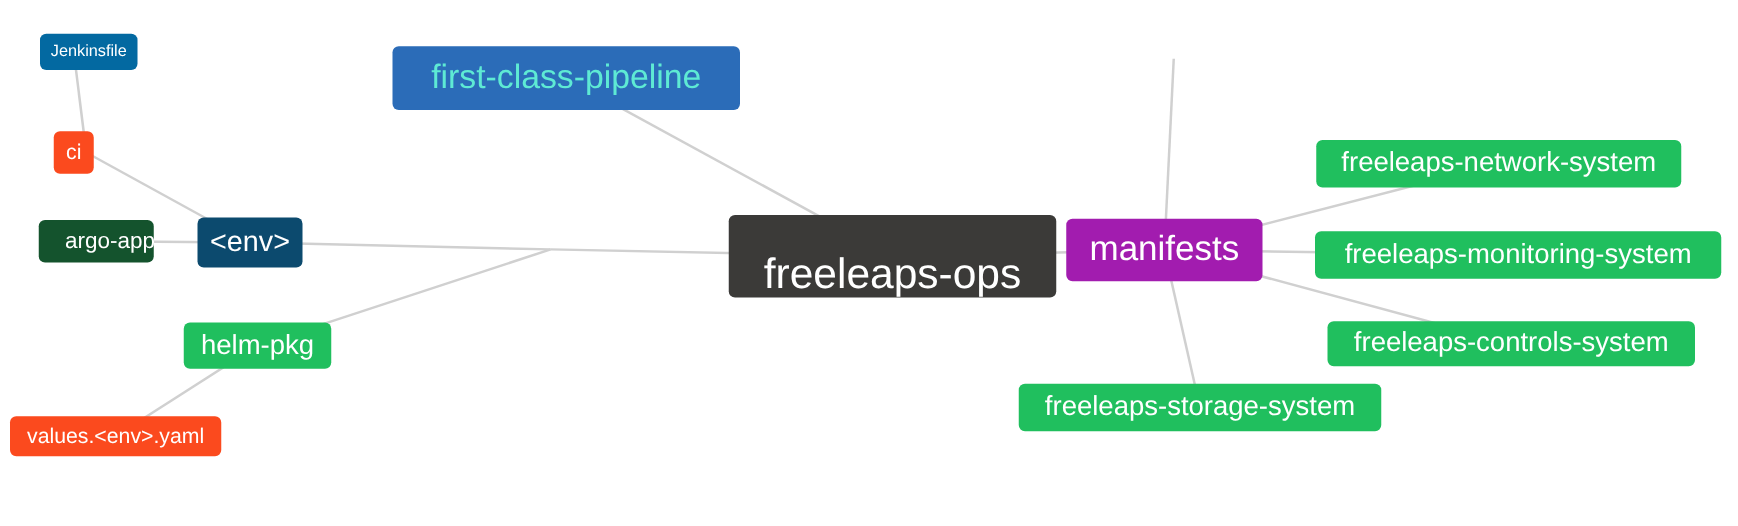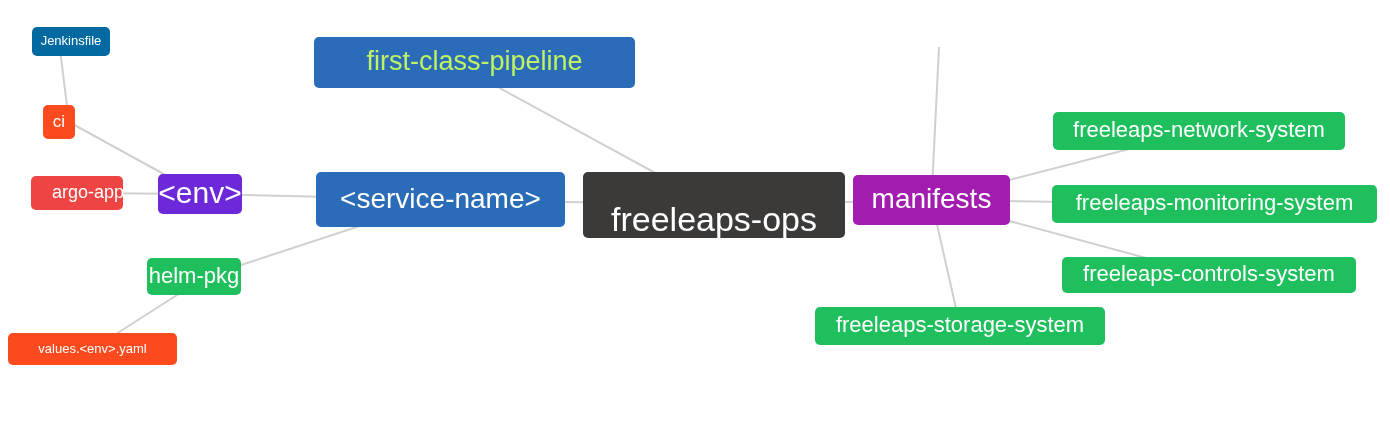--- a/index.html
+++ b/index.html
@@ -56,36 +56,33 @@
       <line x1="931.5" y1="200" x2="1214.5" y2="204" stroke="#D0D0D0" stroke-width="2"></line>
       <line x1="931.5" y1="200" x2="1209" y2="275" stroke="#D0D0D0" stroke-width="2"></line>
       <line x1="931.5" y1="200" x2="960" y2="326" stroke="#D0D0D0" stroke-width="2"></line>
     </svg>
 <div class="node" style="left: 20px; top: 27px; width: 78px; height: 29px; background: #0369a1; color: rgb(255, 255, 255); font-size: 13px; margin-left: 12px;">
       <span>Jenkinsfile</span>
     </div>
     <div class="node" style="left: 43px; top: 105px; width: 32px; height: 34px; background: rgb(251, 74, 30); color: rgb(255, 255, 255); font-size: 17px;">
       <span>ci</span>
     </div>
-    <div class="node" style="left: 31px; top: 176px; width: 92px; height: 34px; background: #ef4444; color: rgb(255, 255, 255); font-size: 18px; padding-left: 22px;">
+    <div class="node" style="left: 31px; top: 176px; width: 92px; height: 34px; background: #14532d; color: rgb(255, 255, 255); font-size: 18px; padding-left: 22px;">
       <span>argo-app</span>
     </div>
-    <div class="node" style="left: 158px; top: 174px; width: 84px; height: 40px; background: #6d28d9; color: rgb(255, 255, 255); font-size: 30px;">
+    <div class="node" style="left: 158px; top: 174px; width: 84px; height: 40px; background: #0c4a6e; color: rgb(255, 255, 255); font-size: 23px;">
       <span>&lt;env&gt;</span>
     </div>
-    <div class="node" style="left: 314px; top: 37px; width: 321px; height: 51px; background: rgb(43, 108, 184); color: #bef264; font-size: 27px;">
+    <div class="node" style="left: 314px; top: 37px; width: 278px; height: 51px; background: rgb(43, 108, 184); color: #5eead4; font-size: 27px;">
       <span>first-class-pipeline</span>
     </div>
-    <div class="node" style="left: 316px; top: 172px; width: 249px; height: 55px; background: rgb(43, 108, 184); color: rgb(255, 255, 255); font-size: 28px;">
-      <span>&lt;service-name&gt;</span>
-    </div>
-    <div class="node" style="left: 147px; top: 258px; width: 94px; height: 37px; background: rgb(32, 191, 94); color: rgb(255, 255, 255); font-size: 22px;">
+    <div class="node" style="left: 147px; top: 258px; width: 118px; height: 37px; background: rgb(32, 191, 94); color: rgb(255, 255, 255); font-size: 22px;">
       <span>helm-pkg</span>
     </div>
-    <div class="node" style="left: 8px; top: 333px; width: 169px; height: 32px; background: rgb(251, 74, 30); color: rgb(255, 255, 255); font-size: 13px;">
+    <div class="node" style="left: 8px; top: 333px; width: 169px; height: 32px; background: rgb(251, 74, 30); color: rgb(255, 255, 255); font-size: 17px;">
       <span>values.&lt;env&gt;.yaml</span>
     </div>
     <div class="node" style="left: 583px; top: 172px; width: 262px; height: 66px; background: rgb(59, 58, 56); color: rgb(255, 255, 255); font-size: 34px; align-items: flex-end;">
       <span>freeleaps-ops</span>
     </div>
     <div class="node" style="left: 853px; top: 175px; width: 157px; height: 50px; background: #a21caf; color: rgb(255, 255, 255); font-size: 28px;">
       <span>manifests</span>
     </div>
     <div class="node" style="left: 1053px; top: 112px; width: 292px; height: 38px; background: rgb(32, 191, 94); color: rgb(255, 255, 255); font-size: 22px;">
       <span>freeleaps-network-system</span>

